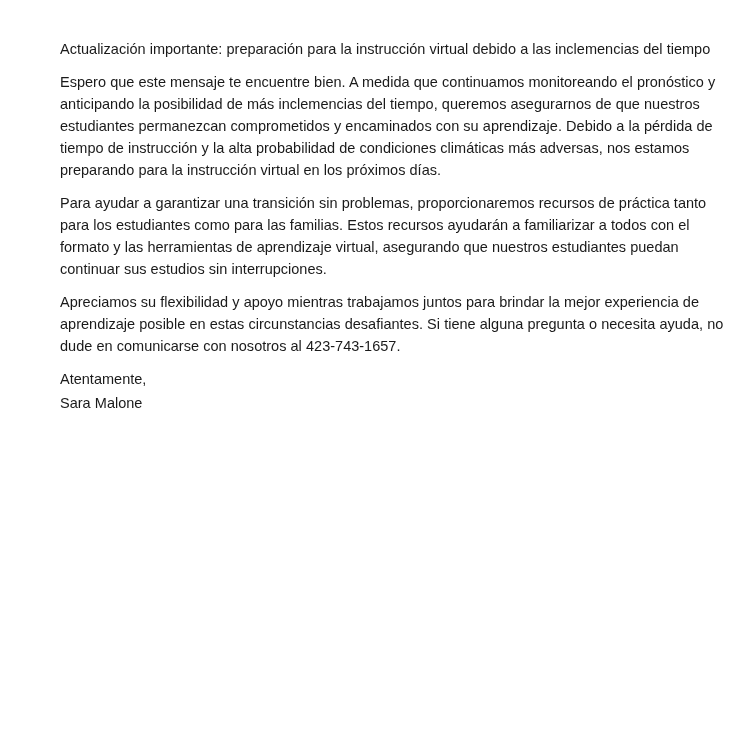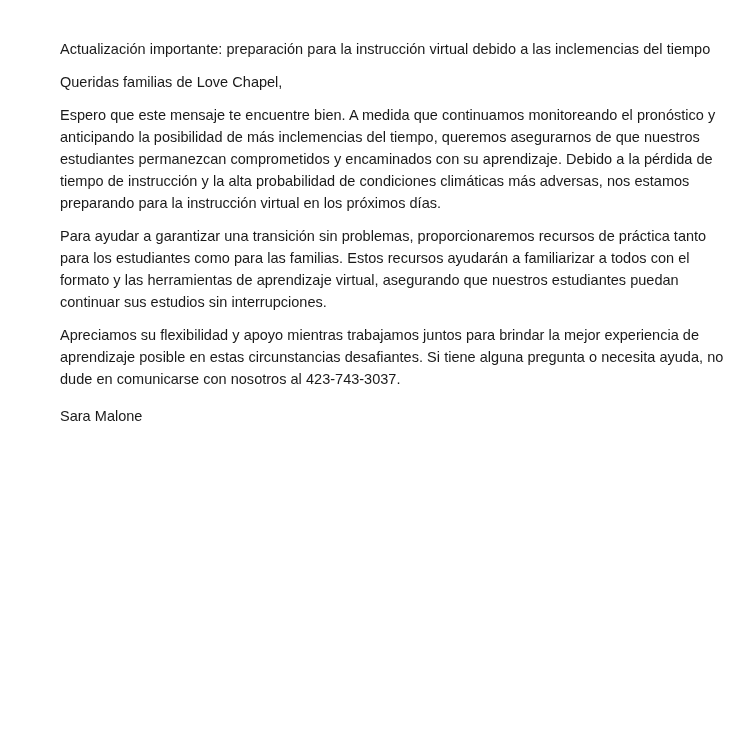--- a/index.html
+++ b/index.html
@@ -45,44 +45,44 @@
   
   .block-gap {
     margin-top: 11px;
   }
 
   .subject-line {
     margin-bottom: 0;
   }
 
   .signature-block {
-    margin-top: 17px;
+    margin-top: 4px;
   }
 
   .signature-block .letter-line {
     line-height: 19px;
   }
 </style>
 </head>
 <body>
 
 <div class="page">
   <div class="letter-body">
 
     <p class="letter-line subject-line">Actualización importante: preparación para la instrucción virtual debido a las inclemencias del tiempo</p>
 
-    <p class="letter-line block-gap">Queridas familias de Love Chapel,</p>
 
     <p class="letter-paragraph block-gap">Espero que este mensaje te encuentre bien. A medida que continuamos monitoreando el pronóstico y anticipando la posibilidad de más inclemencias del tiempo, queremos asegurarnos de que nuestros estudiantes permanezcan comprometidos y encaminados con su aprendizaje. Debido a la pérdida de tiempo de instrucción y la alta probabilidad de condiciones climáticas más adversas, nos estamos preparando para la instrucción virtual en los próximos días.</p>
 
     <p class="letter-paragraph block-gap">Para ayudar a garantizar una transición sin problemas, proporcionaremos recursos de práctica tanto para los estudiantes como para las familias. Estos recursos ayudarán a familiarizar a todos con el formato y las herramientas de aprendizaje virtual, asegurando que nuestros estudiantes puedan continuar sus estudios sin interrupciones.</p>
 
 
-    <p class="letter-paragraph block-gap">Apreciamos su flexibilidad y apoyo mientras trabajamos juntos para brindar la mejor experiencia de aprendizaje posible en estas circunstancias desafiantes. Si tiene alguna pregunta o necesita ayuda, no dude en comunicarse con nosotros al 423-743-3037.</p>
+    <p class="letter-paragraph block-gap">Apreciamos su flexibilidad y apoyo mientras trabajamos juntos para brindar la mejor experiencia de aprendizaje posible en estas circunstancias desafiantes. Si tiene alguna pregunta o necesita ayuda, no dude en comunicarse con nosotros al 423-743-1657.</p>
 
 
+    <p class="letter-line block-gap">Atentamente,</p>
 
     <div class="signature-block">
       <p class="letter-line">Sara Malone</p>
     </div>
 
   </div>
 </div>
 
 </body></html>

